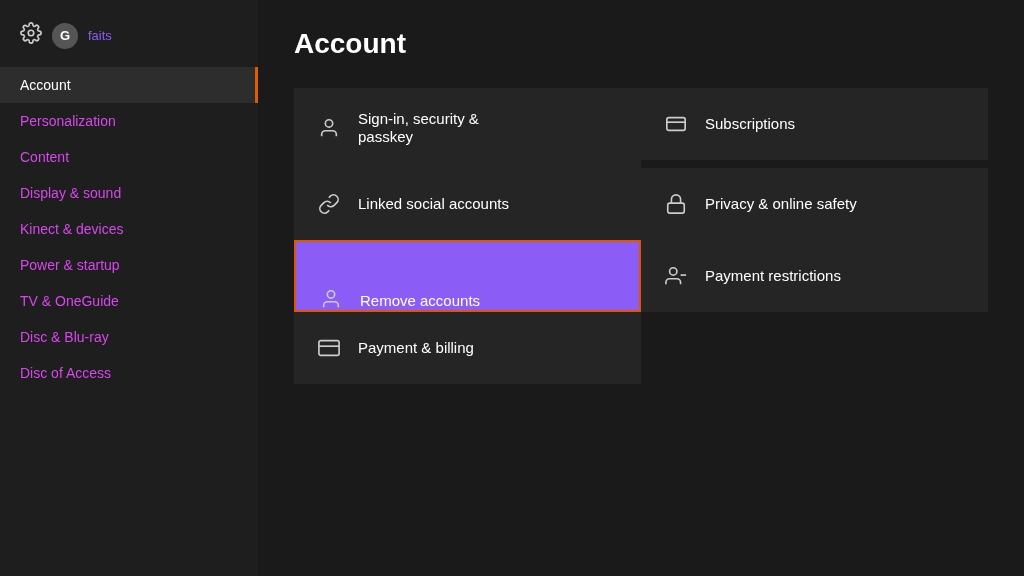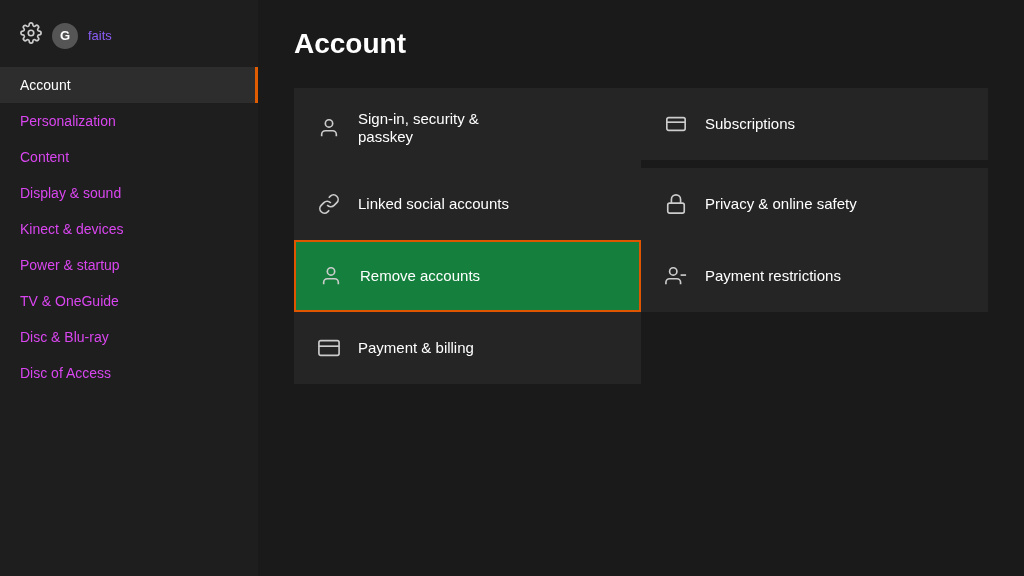--- a/index.html
+++ b/index.html
@@ -107,21 +107,22 @@
       align-items: center;
       gap: 16px;
       padding: 0 22px;
       height: 72px;
       cursor: pointer;
       position: relative;
     }
 
     .settings-item.highlighted {
       border: 2px solid #e05500;
-      background: #15803d;
+      background: #8b5cf6;
+      align-items: flex-end;
     }
 
     .settings-item-tall {
       height: 80px;
     }
 
     .item-icon {
       font-size: 20px;
       color: #ccc;
       min-width: 26px;

